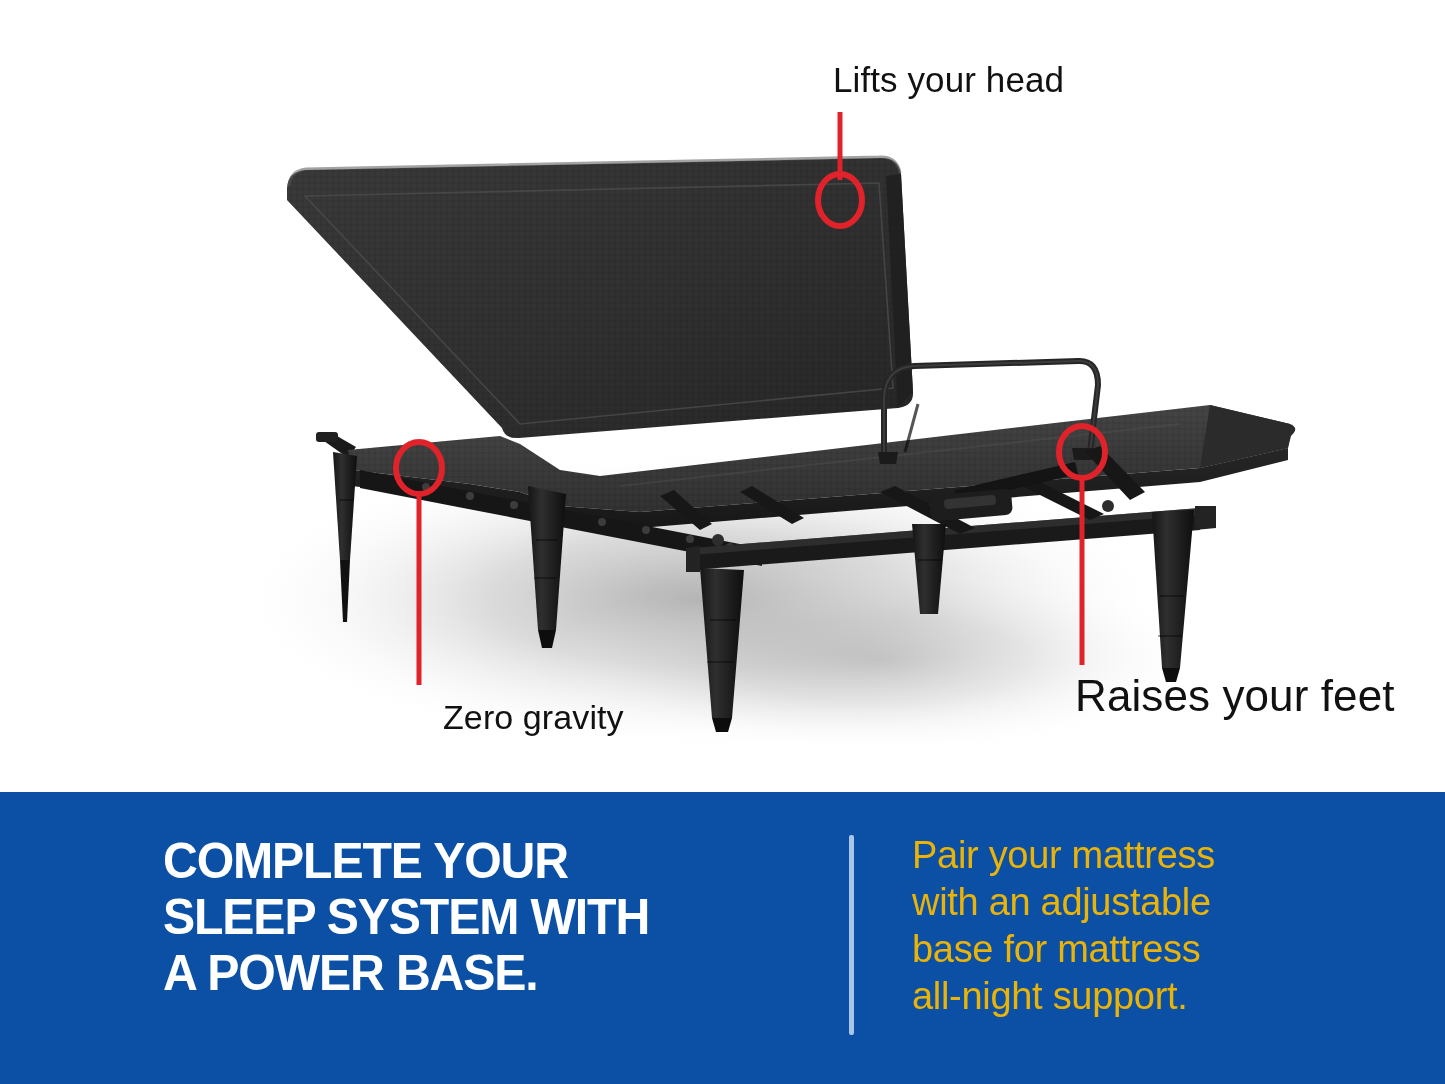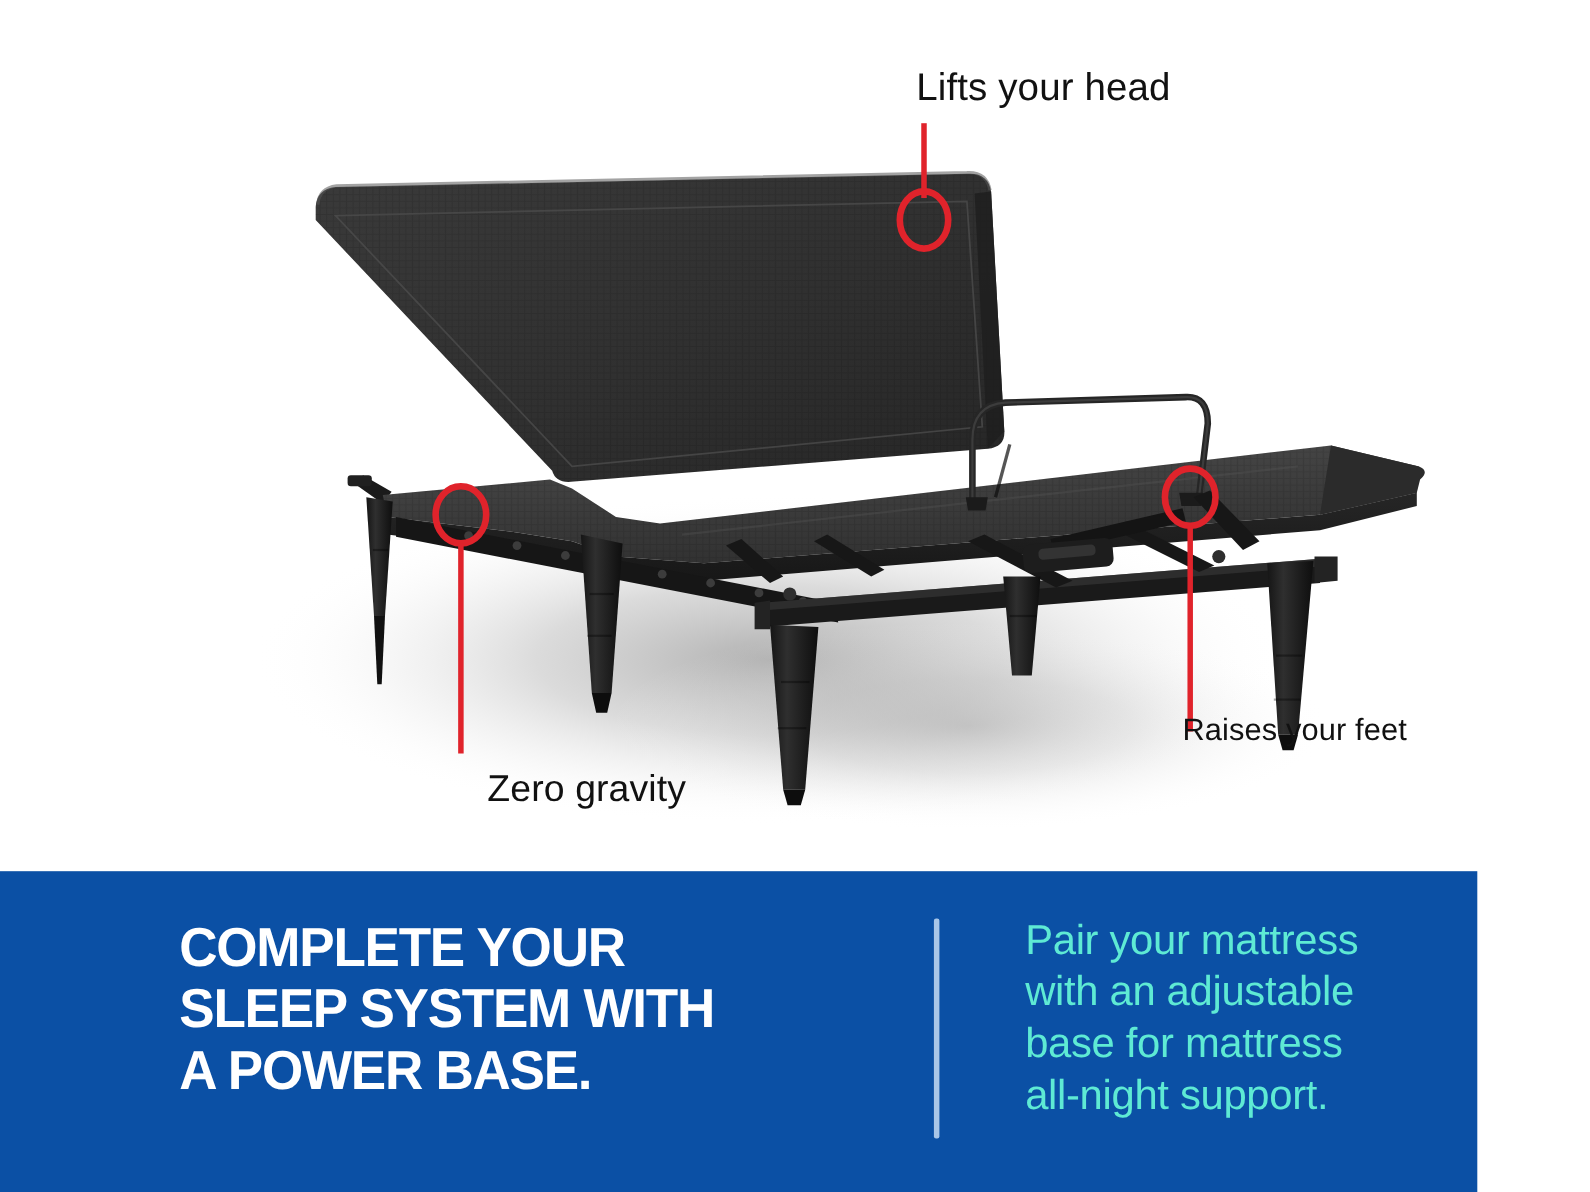--- a/index.html
+++ b/index.html
@@ -28,25 +28,25 @@
   .callout-label{
     position:absolute;
     color:#111111;
     font-family:"Liberation Sans", sans-serif;
     font-weight:400;
     letter-spacing:.1px;
     white-space:nowrap;
   }
   #label-head{left:833px;top:60px;font-size:35px;line-height:40px;}
   #label-zero{left:412px;top:697px;font-size:34px;line-height:40px;margin-left:31px;}
-  #label-feet{left:1075px;top:644px;font-size:28px;line-height:40px;}
+  #label-feet{left:1075px;top:676px;font-size:44px;line-height:40px;}
 
   
   .banner{
-    position:absolute;left:0;top:792px;width:1343px;height:292px;
+    position:absolute;left:0;top:792px;width:1445px;height:292px;
     background:#0b50a5;
     overflow:hidden;
   }
   .banner-headline{
     position:absolute;
     left:163px;top:41px;
     width:640px;
     color:#ffffff;
     font-family:"Liberation Sans", sans-serif;
     font-weight:700;
@@ -61,23 +61,23 @@
   .banner-headline span{display:block;}
   .banner-divider{
     position:absolute;
     left:849px;top:835px;
     width:5px;height:200px;
     background:#a9c6e8;
     border-radius:2px;
   }
   .banner-sub{
     position:absolute;
-    left:932px;top:40px;
+    left:912px;top:40px;
     width:420px;
-    color:#5eead4;
+    color:#eab308;
     font-family:"Liberation Sans", sans-serif;
     font-weight:400;
     font-size:38px;
     line-height:47px;
     letter-spacing:-.3px;
   }
   .banner-sub span{display:block;}
 </style>
 </head>
 <body>

